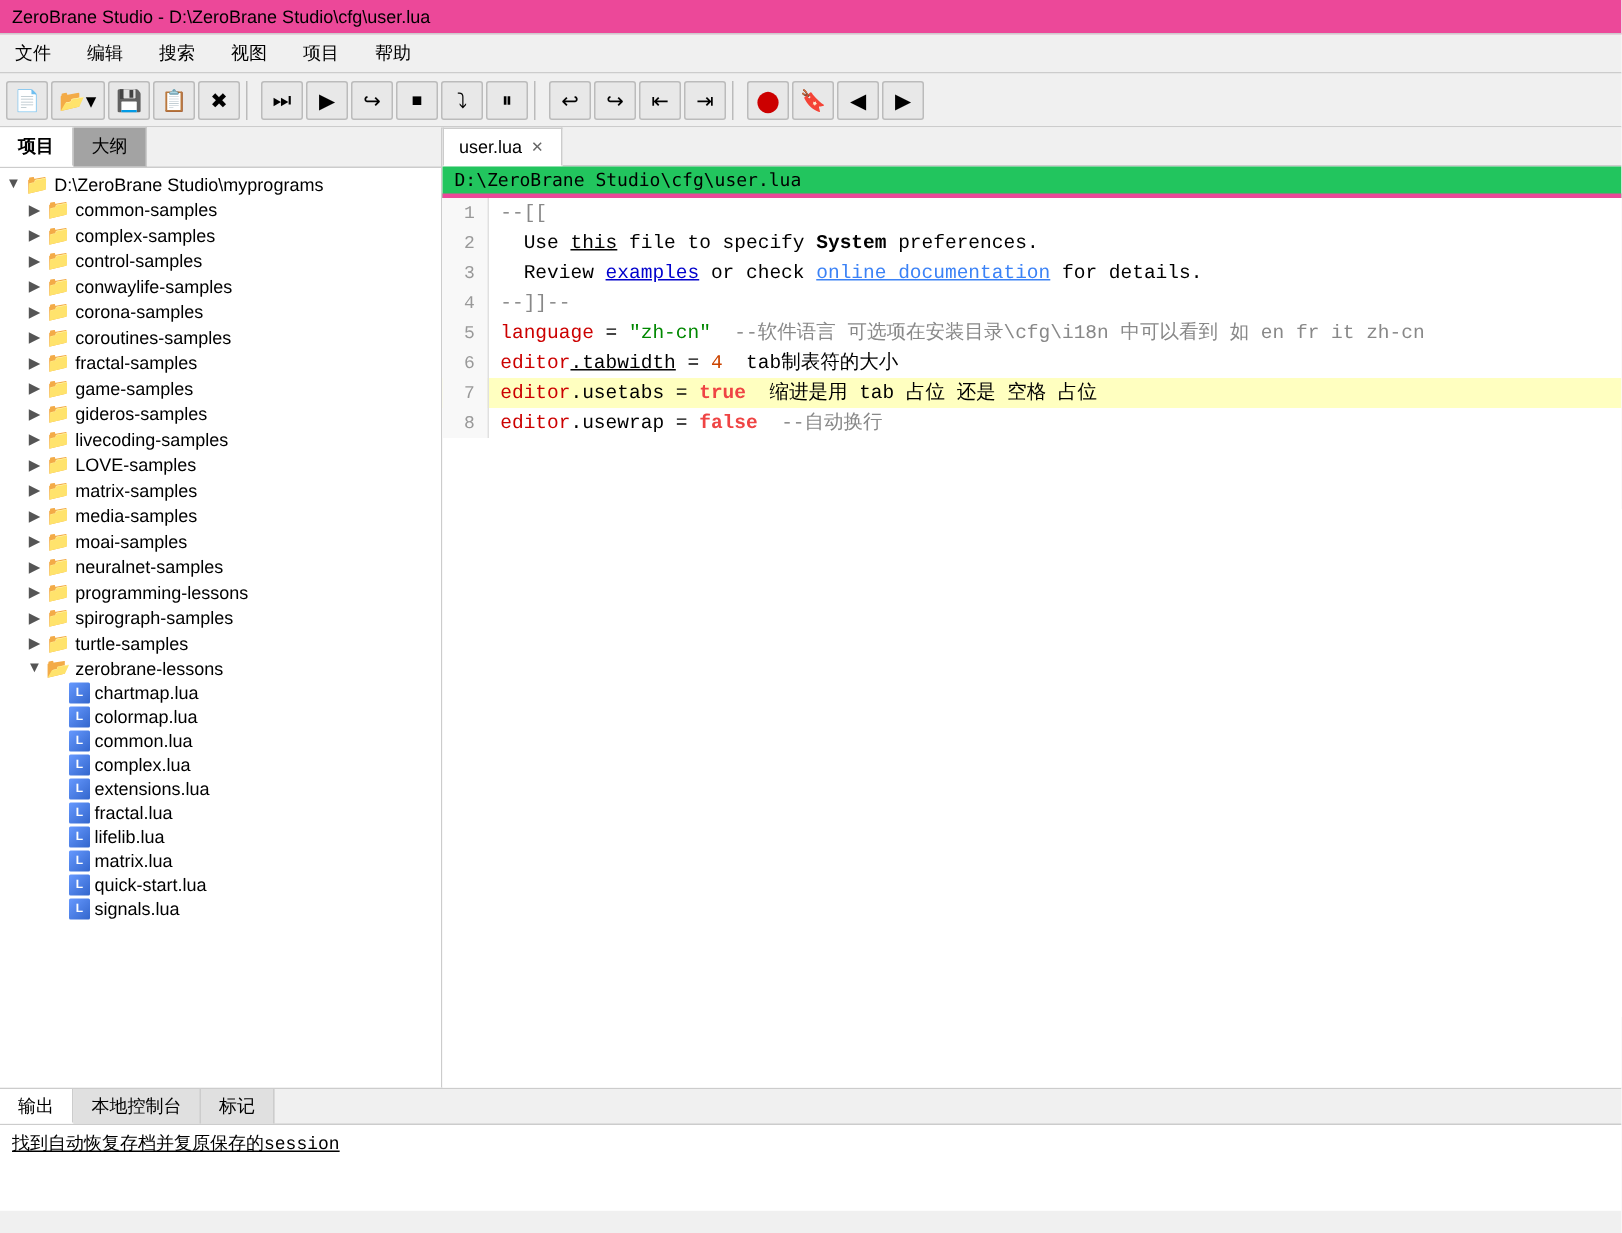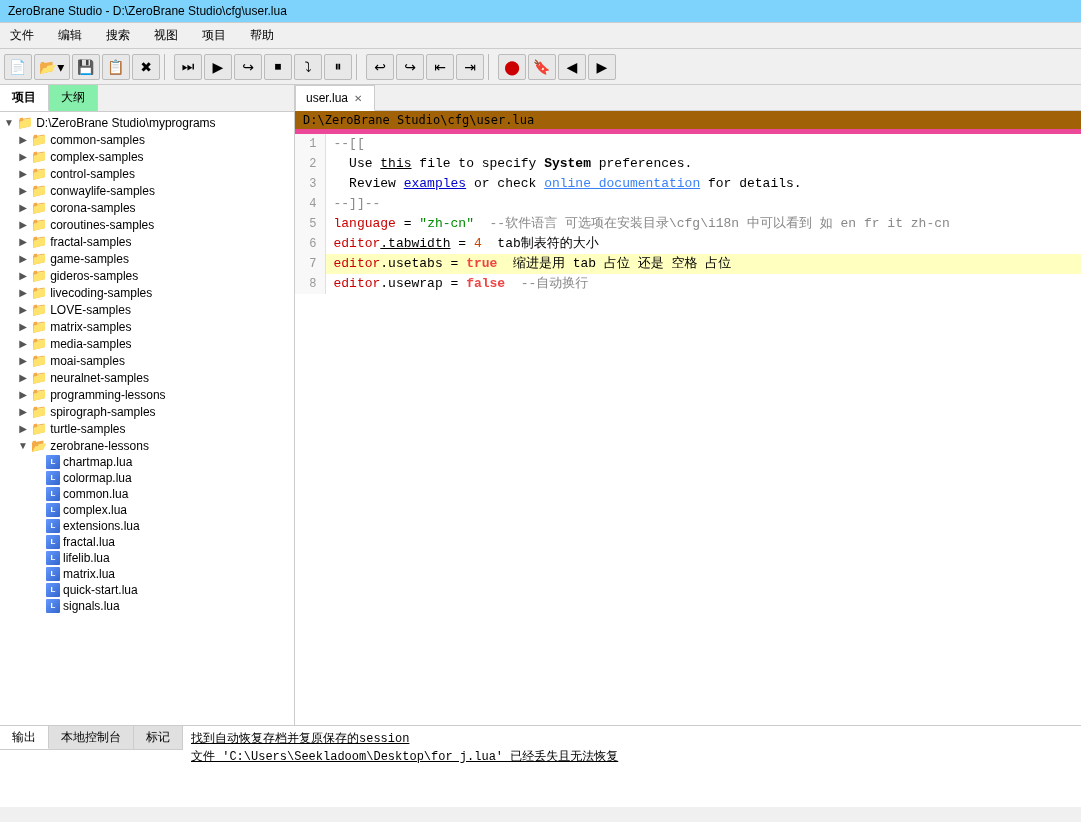--- a/index.html
+++ b/index.html
@@ -1,20 +1,20 @@
 <!DOCTYPE html>
 <html><head>
   <meta charset="utf-8">
   <style>
     * { box-sizing: border-box; margin: 0; padding: 0; }
     body { font-family: 'Segoe UI', Arial, sans-serif; font-size: 12px; background: #f0f0f0; color: #000; overflow: hidden; width: 1081px; height: 822px; }
 
     
     #titlebar {
-      background: #7dd3fc;
+      background: #ec4899;
       border-bottom: 1px solid #ccc;
       padding: 4px 8px;
       font-size: 12px;
       display: flex;
       align-items: center;
     }
 
     
     #menubar {
       background: #f0f0f0;
@@ -73,21 +73,21 @@
     .panel-tabs {
       display: flex;
       background: #f0f0f0;
       border-bottom: 1px solid #ccc;
     }
     .panel-tab {
       padding: 4px 12px;
       cursor: pointer;
       font-size: 12px;
       border-right: 1px solid #ccc;
-      background: #86efac;
+      background: #a3a3a3;
     }
     .panel-tab.active {
       background: #fff;
       border-bottom: 1px solid #fff;
       font-weight: bold;
     }
 
     
     #tree-container {
       flex: 1;
@@ -161,22 +161,22 @@
     }
     .tab-close {
       font-size: 10px;
       color: #666;
       cursor: pointer;
       padding: 0 2px;
     }
 
     
     #path-bar {
-      background: #a16207;
-      border-bottom: 5px solid #ec4899;
+      background: #22c55e;
+      border-bottom: 3px solid #ec4899;
       padding: 2px 8px;
       font-size: 12px;
       font-family: monospace;
     }
 
     
     #code-editor {
       flex: 1;
       overflow-y: auto;
       overflow-x: auto;
@@ -214,21 +214,21 @@
     .num { color: #cc4400; }
     .underline { text-decoration: underline; }
     .bold { font-weight: bold; }
 
     
     #bottom-panel {
       height: 82px;
       border-top: 1px solid #ccc;
       background: #fff;
       display: flex;
-      flex-direction: row;
+      flex-direction: column;
     }
     #bottom-tabs {
       display: flex;
       background: #f0f0f0;
       border-bottom: 1px solid #ccc;
       height: 24px;
     }
     .bottom-tab {
       padding: 3px 12px;
       cursor: pointer;
@@ -516,15 +516,14 @@
 </div>
 
 <div id="bottom-panel">
   <div id="bottom-tabs">
     <div class="bottom-tab active">输出</div>
     <div class="bottom-tab">本地控制台</div>
     <div class="bottom-tab">标记</div>
   </div>
   <div id="console-output">
     <div class="console-info">找到自动恢复存档并复原保存的session</div>
-    <div class="console-info">文件 'C:\Users\Seekladoom\Desktop\for j.lua' 已经丢失且无法恢复</div>
   </div>
 </div>
 
 </body></html>

